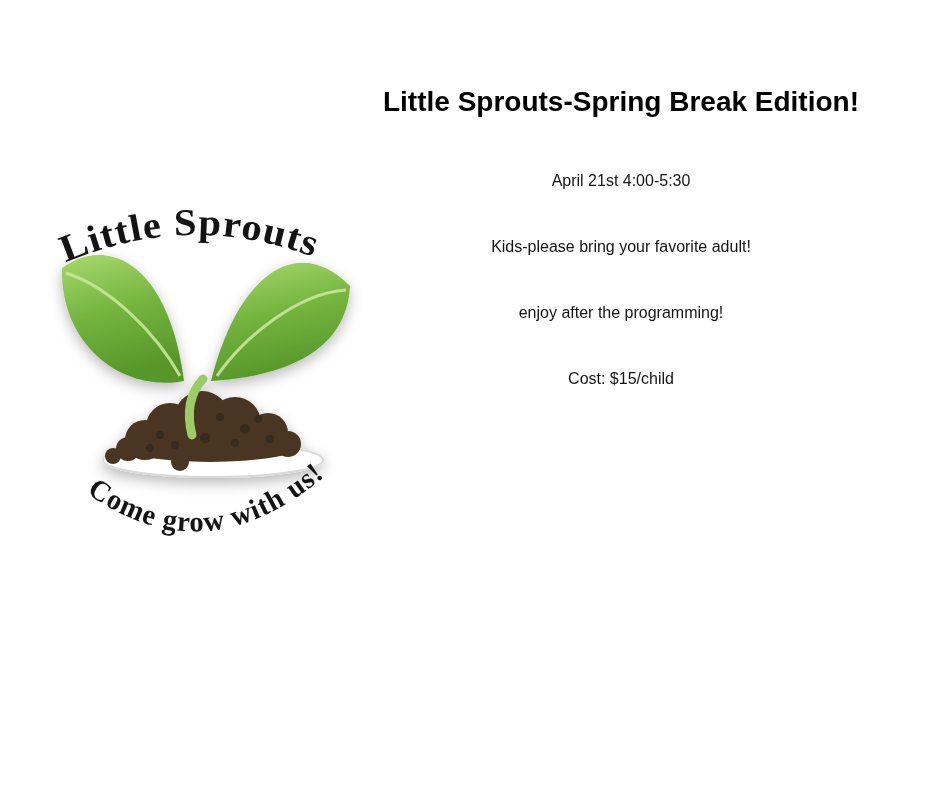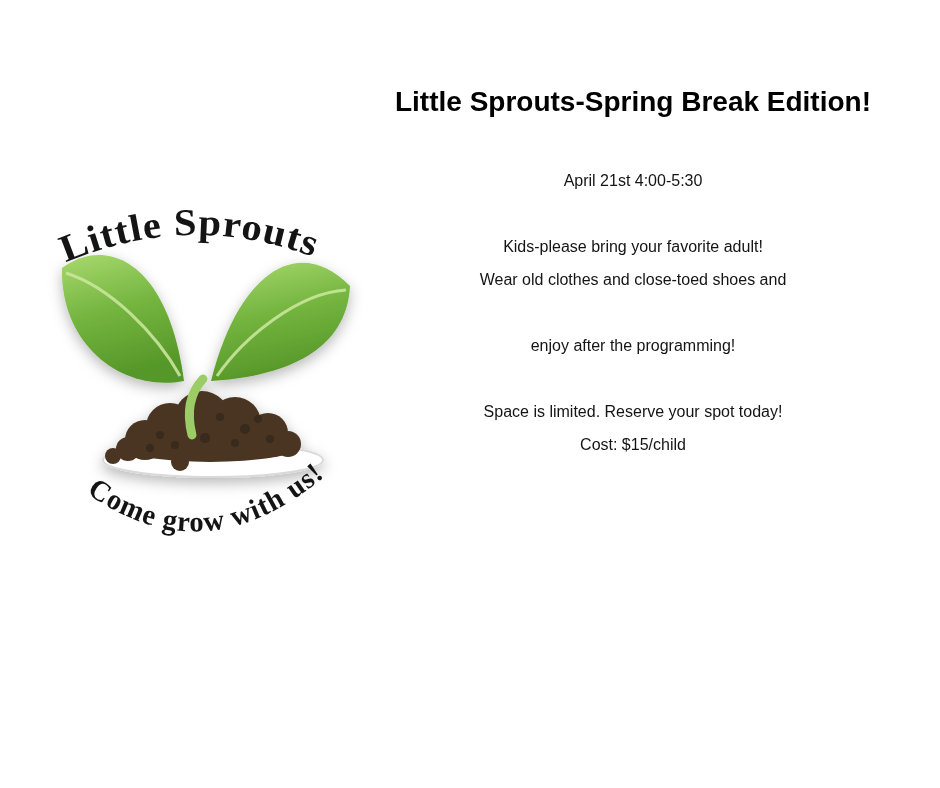--- a/index.html
+++ b/index.html
@@ -5,21 +5,21 @@
   html,body{margin:0;padding:0;background:#ffffff;}
   .flyer{
     position:relative;width:940px;height:788px;background:#ffffff;
     font-family:"Liberation Sans", sans-serif;color:#111111;overflow:hidden;
   }
   .logo{position:absolute;left:30px;top:183px;width:334px;height:366px;}
   .logo-arc-text{font-family:cursive;font-weight:700;fill:#141414;}
   .logo-arc-text.top{font-size:38px;letter-spacing:1px;}
   .logo-arc-text.bottom{font-size:29px;letter-spacing:1px;}
   .content{
-    position:absolute;left:368px;top:84px;width:530px;
+    position:absolute;left:356px;top:84px;width:530px;
     text-align:center;
   }
   .title{
     margin:0;font-size:28px;line-height:36px;font-weight:700;color:#000000;
     white-space:pre;letter-spacing:0;
   }
   .para{margin:33px 0 0 0;font-size:16px;line-height:33px;color:#141414;}
   .para.first{margin-top:44px;}
   .ln{display:block;white-space:pre;}
 </style>
@@ -92,26 +92,24 @@
     <h1 class="title">Little Sprouts-Spring Break Edition!</h1>
 
     <div class="para first">
       <span class="ln">April 21st 4:00-5:30</span>
     </div>
 
 
 
     <div class="para">
       <span class="ln">Kids-please bring your favorite adult!</span>
-      <span class="ln">Wear old clothes and close-toed shoes and</span>
     </div>
 
     <div class="para">
       <span class="ln">enjoy after the programming!</span>
     </div>
 
     <div class="para">
-      <span class="ln">Space is limited. Reserve your spot today!</span>
       <span class="ln">Cost: $15/child</span>
     </div>
   </div>
 
 </div>
 
 </body></html>

